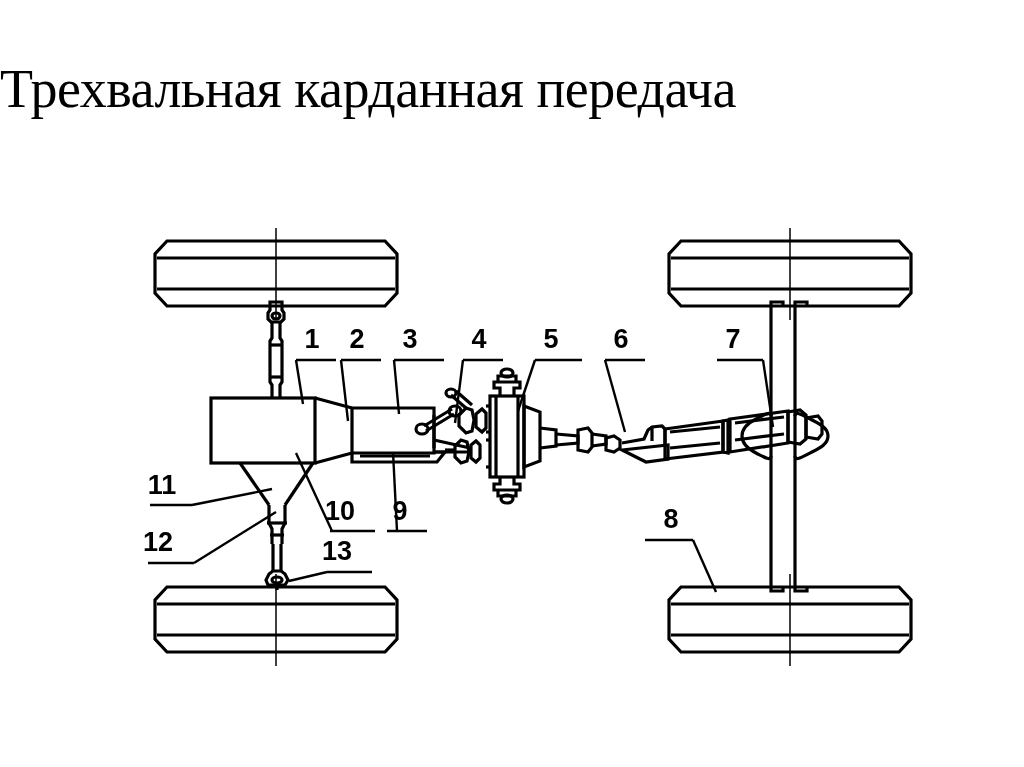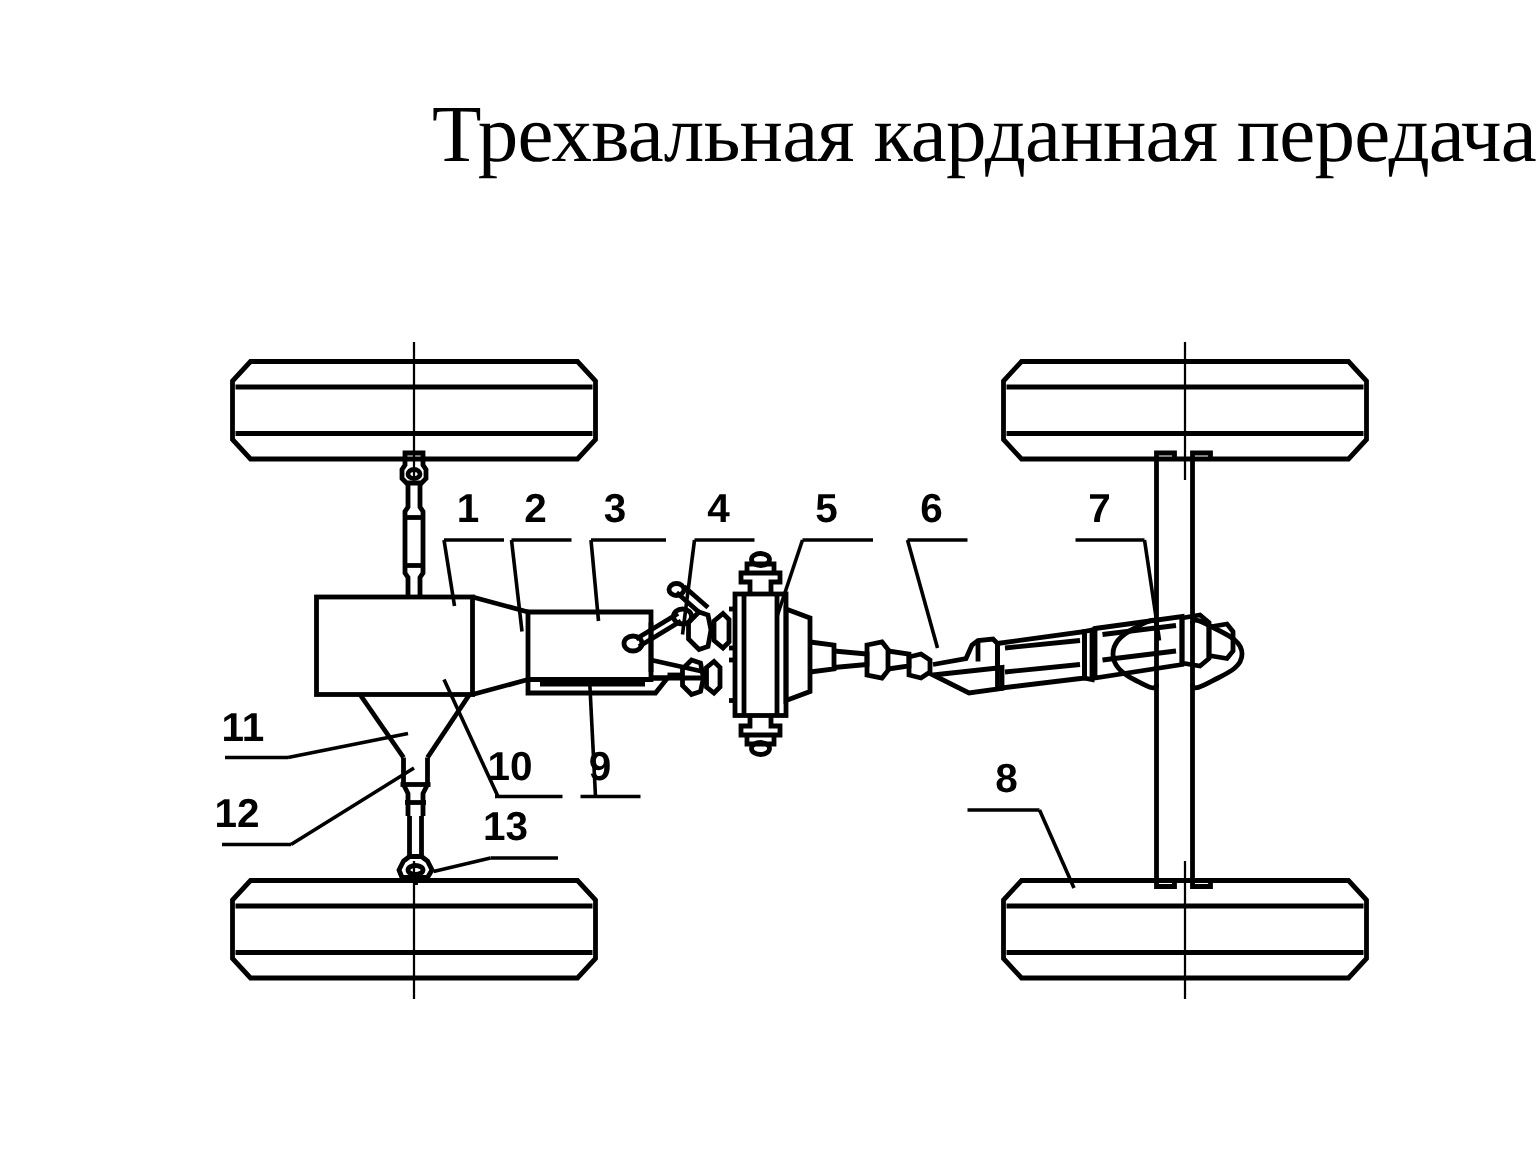--- a/index.html
+++ b/index.html
@@ -19,21 +19,21 @@
     position: relative;
     width: 1024px;
     height: 767px;
     background: #ffffff;
   }
   #page-title {
     position: absolute;
     left: 0;
     top: 58px;
     width: 1024px;
-    text-align: right;
+    text-align: left;
     font-family: "Liberation Serif", "DejaVu Serif", serif;
     font-size: 54px;
     font-weight: 400;
     letter-spacing: -0.5px;
     white-space: nowrap;
     color: #000000;
   }
   #diagram {
     position: absolute;
     left: 0;

